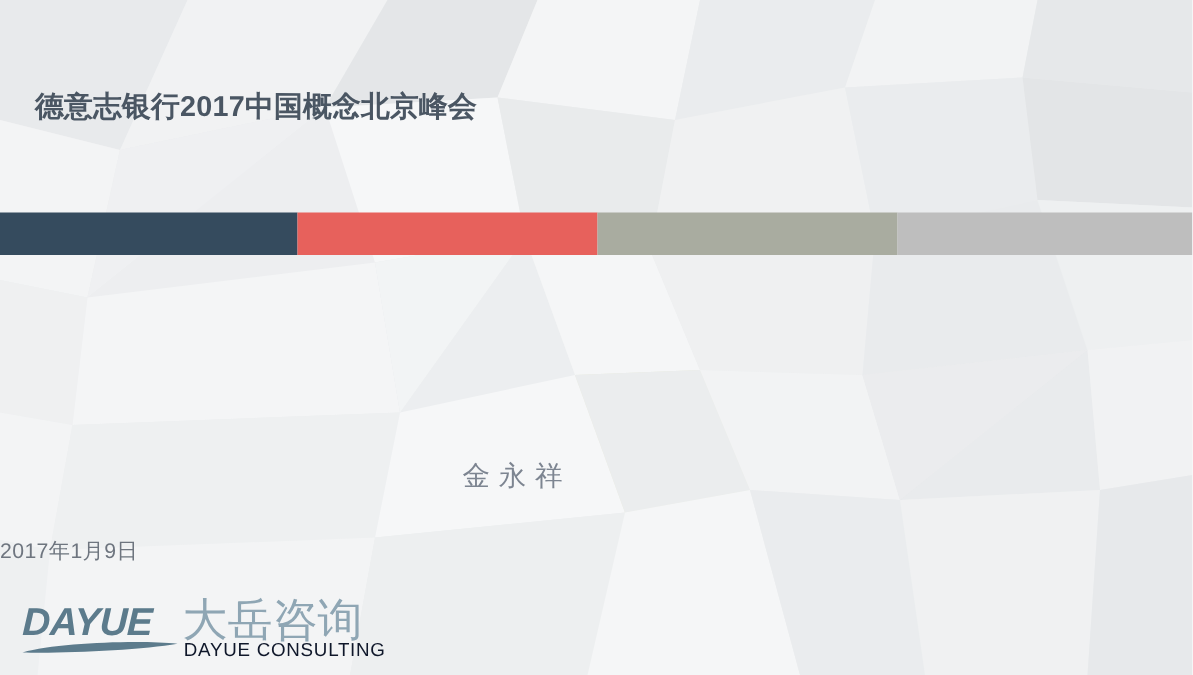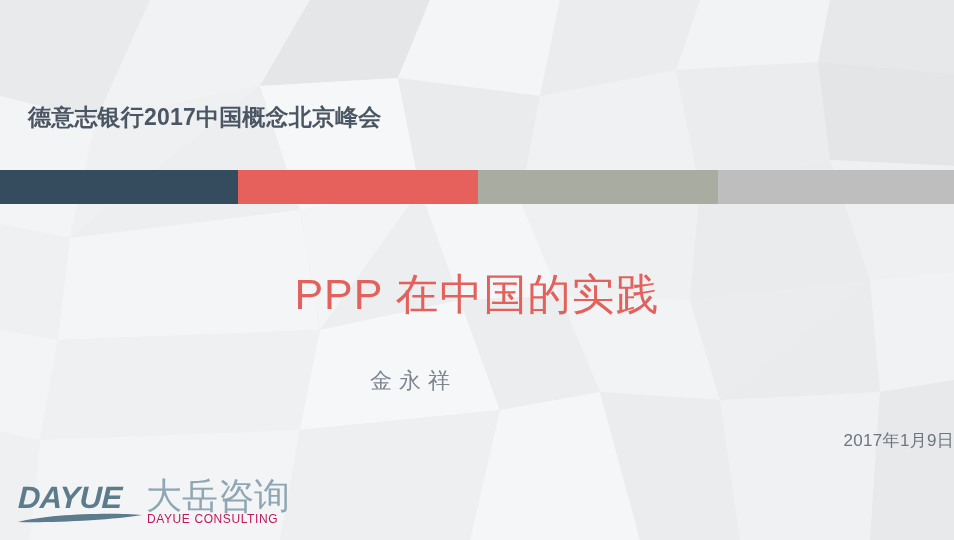--- a/index.html
+++ b/index.html
@@ -26,21 +26,20 @@
   
   #header-title {
     position: absolute;
     left: 28px;
     top: 70px;
     font-size: 23px;
     font-weight: bold;
     letter-spacing: 0.2px;
     color: #4a5663;
     white-space: nowrap;
-    margin-top: 32px;
   }
 
   
   #color-bar {
     position: absolute;
     left: 0;
     top: 170px;
     width: 954px;
     height: 34px;
     display: flex;
@@ -74,21 +73,21 @@
     color: #7d8591;
     letter-spacing: 7px;
     text-indent: 7px;
     white-space: nowrap;
   }
   #presentation-date {
     position: absolute;
     left: 0;
     top: 429px;
     width: 954px;
-    text-align: right;
+    text-align: left;
     font-size: 17px;
     color: #6e757f;
     letter-spacing: 0.3px;
     white-space: nowrap;
   }
 
   
   #logo {
     position: absolute;
     left: 18px;
@@ -135,22 +134,22 @@
     font-weight: normal;
     color: #8fa6b4;
     letter-spacing: 0px;
     line-height: 30px;
     white-space: nowrap;
   }
   #logo-en {
     position: absolute;
     left: 1px;
     top: 30px;
-    font-size: 12px;
-    color: #be185d;
+    font-size: 15px;
+    color: #0f172a;
     letter-spacing: 0.6px;
     white-space: nowrap;
   }
 </style>
 </head>
 <body>
 
 <div id="slide">
 
   <svg id="poly-bg" viewBox="0 0 954 540" preserveAspectRatio="none">
@@ -200,21 +199,20 @@
 
   <div id="header-title">德意志银行2017中国概念北京峰会</div>
 
   <div id="color-bar">
     <div class="seg seg-1" style="background:#354b5e"></div>
     <div class="seg seg-2" style="background:#e7615c"></div>
     <div class="seg seg-3" style="background:#a9aca0"></div>
     <div class="seg seg-4" style="background:#bebebe"></div>
   </div>
 
-  <div id="main-title">PPP 在中国的实践</div>
 
   <div id="author-name">金永祥</div>
 
   <div id="presentation-date">2017年1月9日</div>
 
   <div id="logo">
     <div id="logo-left">
       <div id="logo-wordmark">DAYUE</div>
       <svg id="logo-swoosh" viewBox="0 0 128 14" preserveAspectRatio="none">
         <path d="M2,11 C30,3 96,1 126,4 C98,9 34,12 2,11 Z" fill="#5c7b8c"></path>

